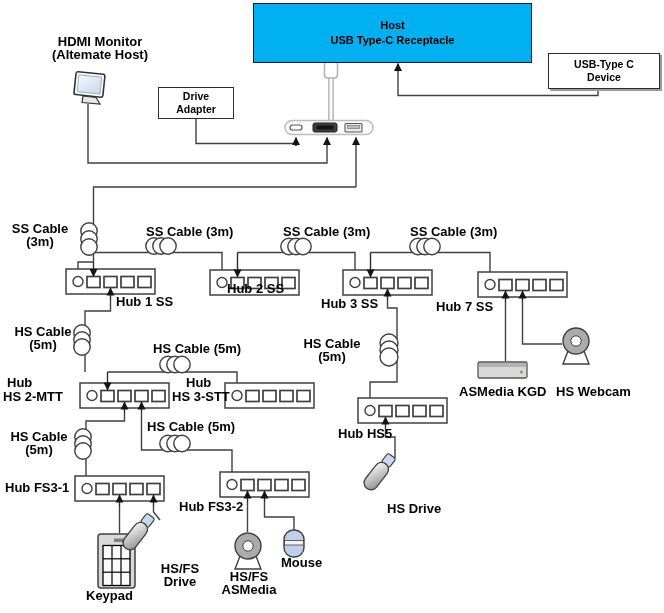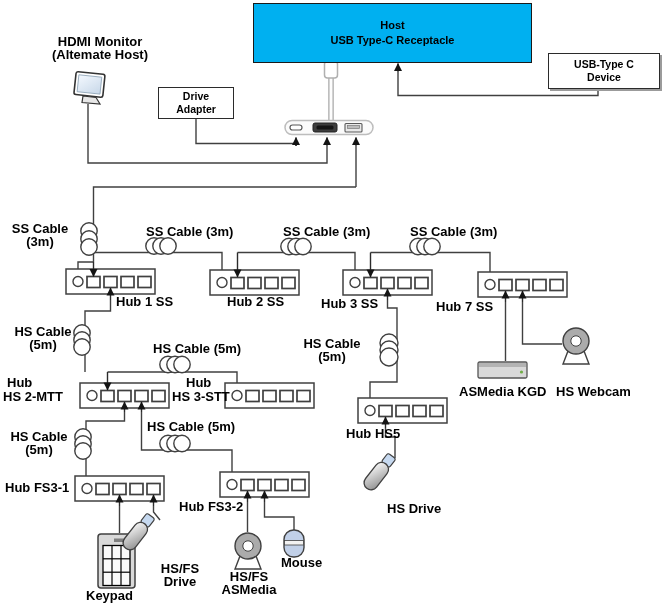--- a/index.html
+++ b/index.html
@@ -295,21 +295,21 @@
 
   <div class="lbl c" style="left:8px;top:223px;width:64px;">
     <div>SS Cable</div>
     <div>(3m)</div>
   </div>
   <div class="lbl" style="left:146px;top:226px;">SS Cable (3m)</div>
   <div class="lbl" style="left:283px;top:226px;">SS Cable (3m)</div>
   <div class="lbl" style="left:410px;top:226px;">SS Cable (3m)</div>
 
   <div class="lbl" style="left:116px;top:296px;">Hub 1 SS</div>
-  <div class="lbl" style="left:227px;top:296px;">Hub 2 SS</div>
+  <div class="lbl" style="left:227px;top:283px;">Hub 2 SS</div>
   <div class="lbl" style="left:321px;top:298px;">Hub 3 SS</div>
   <div class="lbl" style="left:436px;top:301px;">Hub 7 SS</div>
 
   <div class="lbl c" style="left:10px;top:326px;width:66px;">
     <div>HS Cable</div>
     <div>(5m)</div>
   </div>
   <div class="lbl" style="left:153px;top:343px;">HS Cable (5m)</div>
   <div class="lbl c" style="left:301px;top:338px;width:62px;">
     <div>HS Cable</div>
@@ -321,21 +321,21 @@
   </div>
   <div class="lbl" style="left:147px;top:421px;">HS Cable (5m)</div>
 
   <div class="lbl" style="left:7px;top:377px;">Hub</div>
   <div class="lbl" style="left:3px;top:391px;">HS 2-MTT</div>
   <div class="lbl" style="left:186px;top:377px;">Hub</div>
   <div class="lbl" style="left:172px;top:391px;">HS 3-STT</div>
 
   <div class="lbl" style="left:5px;top:482px;">Hub FS3-1</div>
   <div class="lbl" style="left:179px;top:501px;">Hub FS3-2</div>
-  <div class="lbl" style="left:322px;top:428px;padding-left:24px;">Hub HS5</div>
+  <div class="lbl" style="left:314px;top:428px;padding-left:24px;">Hub HS5</div>
 
   <div class="lbl" style="left:459px;top:386px;">ASMedia KGD</div>
   <div class="lbl" style="left:556px;top:386px;">HS Webcam</div>
   <div class="lbl" style="left:387px;top:503px;">HS Drive</div>
   <div class="lbl" style="left:86px;top:590px;">Keypad</div>
 
   <div class="lbl c" style="left:157px;top:563px;width:46px;">
     <div>HS/FS</div>
     <div>Drive</div>
   </div>

